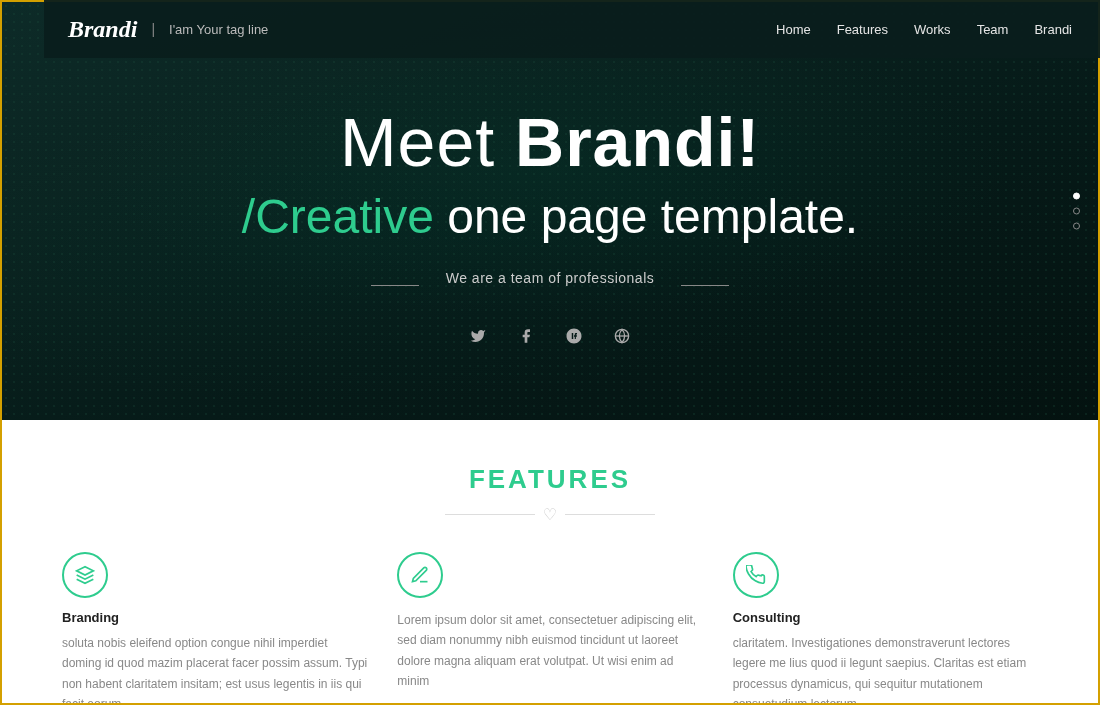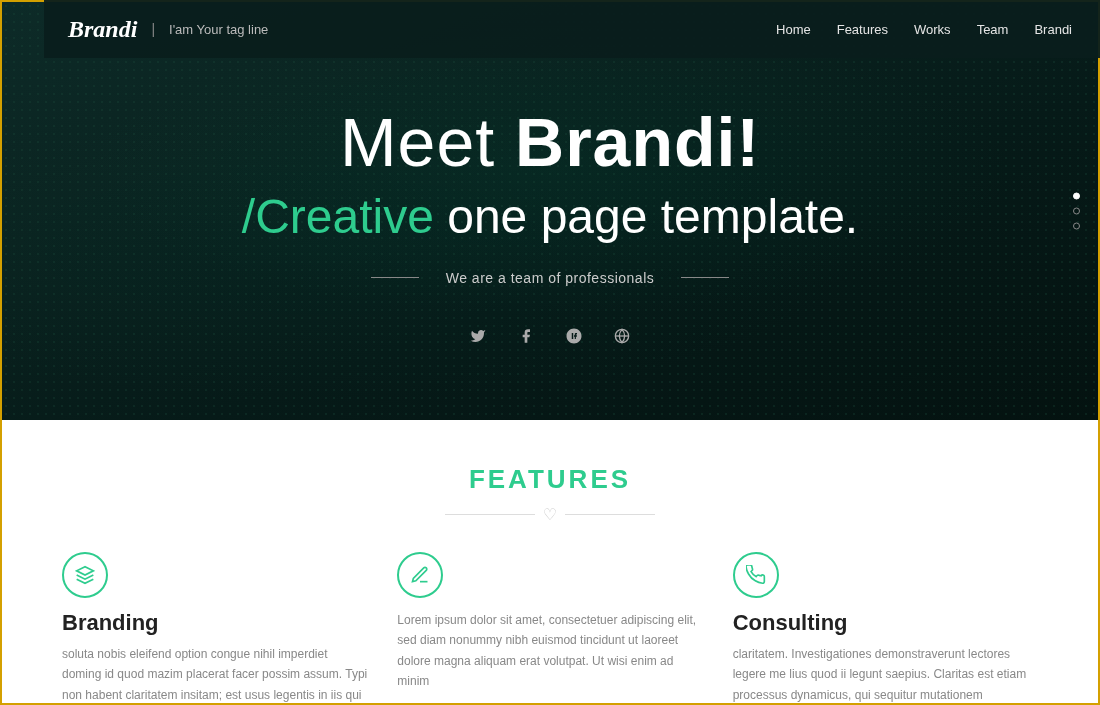--- a/index.html
+++ b/index.html
@@ -103,21 +103,21 @@
       color: #fff;
       font-weight: 300;
       margin-bottom: 22px;
     }
     .hero-subtitle .accent {
       color: #2ecc8e;
       font-weight: 400;
     }
     .hero-tagline-wrap {
       display: flex;
-      align-items: center;
+      align-items: flex-end;
       justify-content: center;
       gap: 27px;
       margin-bottom: 36px;
       margin-top: 26px;
     }
     .hero-line {
       width: 48px;
       height: 1px;
       background: #888;
     }
@@ -218,21 +218,21 @@
       border-radius: 50%;
       border: 2px solid #2ecc8e;
       display: flex;
       align-items: center;
       justify-content: center;
       margin-bottom: 12px;
       color: #2ecc8e;
       font-size: 18px;
     }
     .feature-name {
-      font-size: 22px;
+      font-size: 13px;
       font-weight: 700;
       color: #222;
       margin-bottom: 8px;
     }
     .feature-desc {
       font-size: 12px;
       color: #888;
       line-height: 1.7;
     }
   </style>

